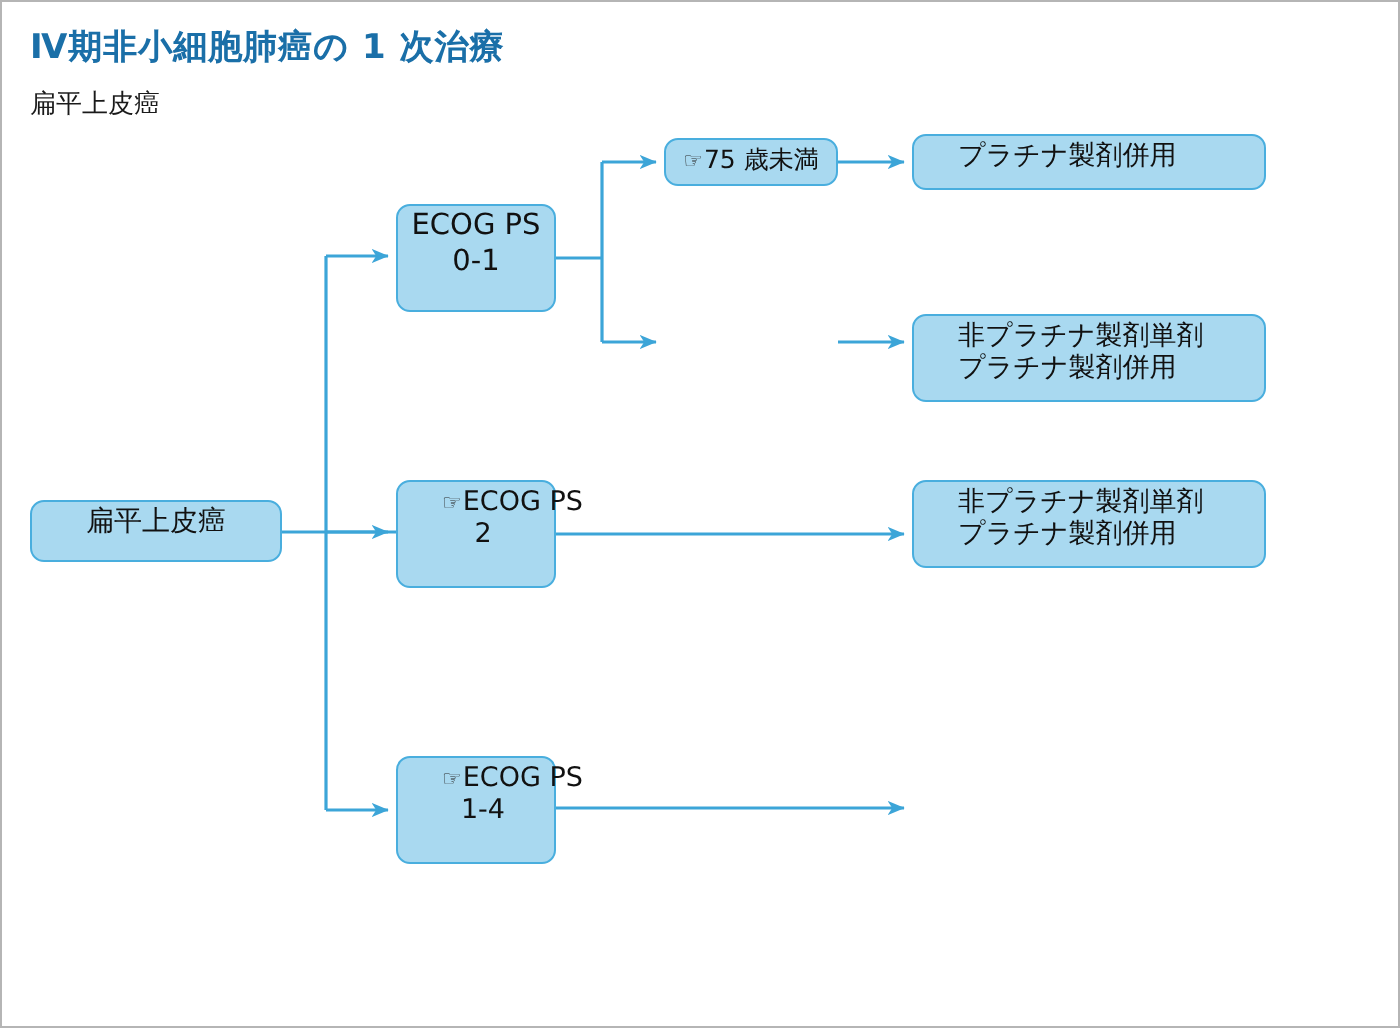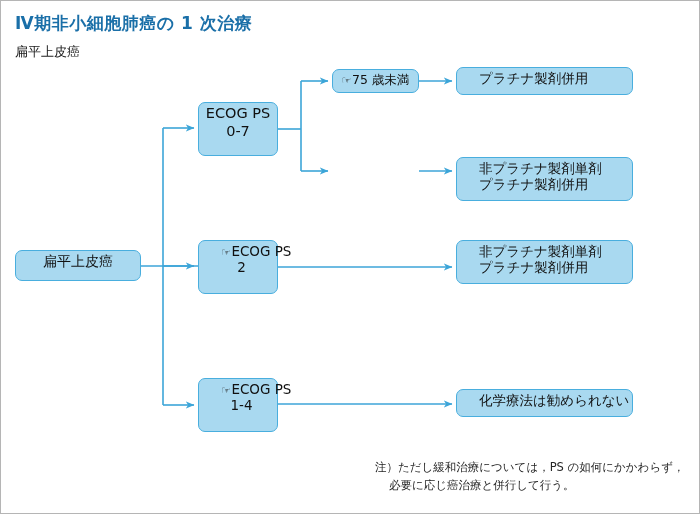--- a/index.html
+++ b/index.html
@@ -150,21 +150,21 @@
 
   <div class="node" id="node-root">
     <span class="lines">
       <span class="ln">扁平上皮癌</span>
     </span>
   </div>
 
   <div class="node" id="node-ps01">
     <span class="lines">
       <span class="ln">ECOG PS</span>
-      <span class="ln">0-7</span>
+      <span class="ln">0-1</span>
     </span>
   </div>
 
   <div class="node left-text" id="node-ps2">
     <span class="lines">
       <span class="ln"><span class="hand">☞</span><span>ECOG PS</span></span>
       <span class="ln" style="text-align:center;padding-right:9px;">2</span>
     </span>
   </div>
 
@@ -195,24 +195,15 @@
     </span>
   </div>
 
   <div class="node left-text" id="node-out3">
     <span class="lines">
       <span class="ln">非プラチナ製剤単剤</span>
       <span class="ln">プラチナ製剤併用</span>
     </span>
   </div>
 
-  <div class="node left-text" id="node-out4">
-    <span class="lines">
-      <span class="ln">化学療法は勧められない</span>
-    </span>
-  </div>
-
-  <div id="footnote">
-    <span class="fn-l1">注）ただし緩和治療については，PS の如何にかかわらず，</span>
-    <span class="fn-l2">必要に応じ癌治療と併行して行う。</span>
-  </div>
+
 
 </div>
 
 </body></html>

